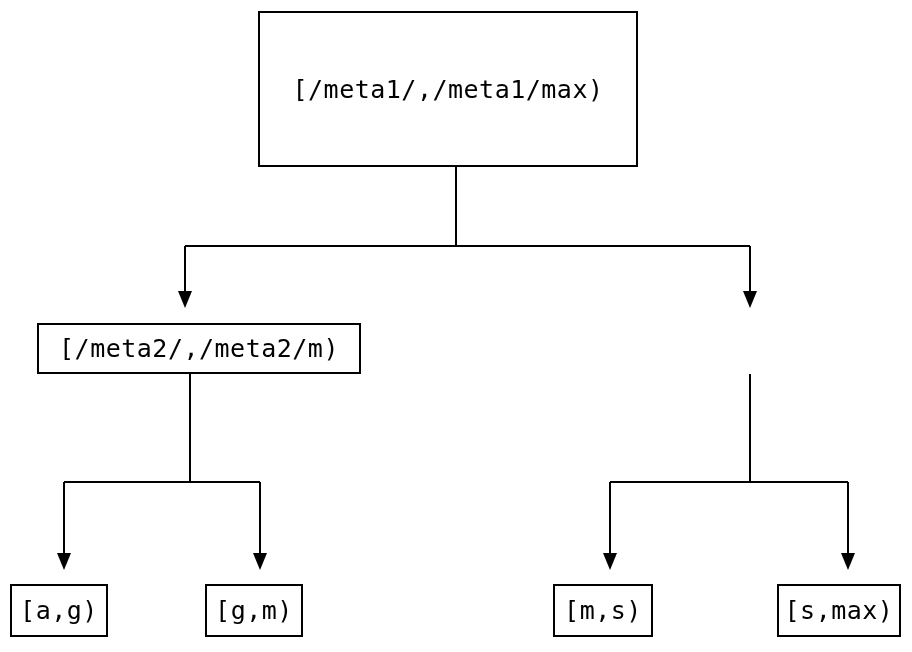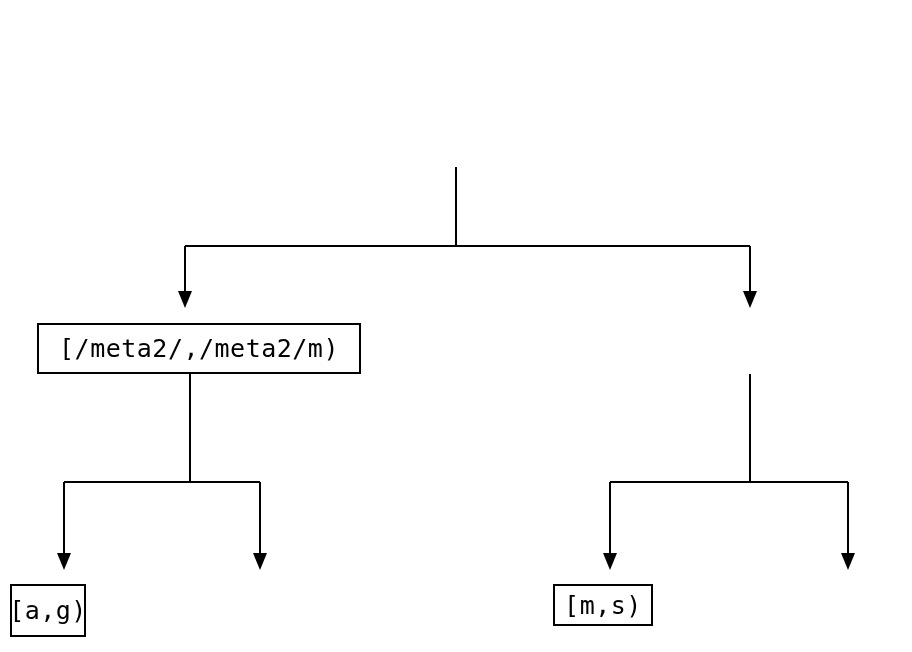--- a/index.html
+++ b/index.html
@@ -67,29 +67,38 @@
         <polygon points="253,553 267,553 260,570" stroke="none"></polygon>
         <line x1="750" y1="374" x2="750" y2="482" stroke-width="2"></line>
         <line x1="610" y1="482" x2="848" y2="482" stroke-width="2"></line>
         <line x1="610" y1="482" x2="610" y2="553" stroke-width="2"></line>
         <line x1="848" y1="482" x2="848" y2="553" stroke-width="2"></line>
         <polygon points="603,553 617,553 610,570" stroke="none"></polygon>
         <polygon points="841,553 855,553 848,570" stroke="none"></polygon>
       </g>
   </svg>
 
+  <div class="node root-node" style="left: 258px; top: 11px; width: 380px; height: 156px;">
+    <span class="node-label">[/meta1/,/meta1/max)</span>
+  </div>
 
   <div class="node mid-node" style="left: 37px; top: 323px; width: 324px; height: 51px;">
     <span class="node-label">[/meta2/,/meta2/m)</span>
   </div>
 
 
-  <div class="node leaf-node" style="left: 10px; top: 584px; width: 76px; height: 53px; text-align: center;">
+  <div class="node leaf-node" style="left: 10px; top: 584px; width: 98px; height: 53px; text-align: center;">
     <span class="node-label">[a,g)</span>
   </div>
 
+  <div class="node leaf-node" style="left: 205px; top: 584px; width: 98px; height: 53px;">
+    <span class="node-label">[g,m)</span>
+  </div>
 
-  <div class="node leaf-node" style="left: 553px; top: 584px; width: 100px; height: 42px;">
+  <div class="node leaf-node" style="left: 553px; top: 584px; width: 100px; height: 53px;">
     <span class="node-label">[m,s)</span>
   </div>
 
+  <div class="node leaf-node" style="left: 777px; top: 584px; width: 124px; height: 53px;">
+    <span class="node-label">[s,max)</span>
+  </div>
 
 </div>
 
 </body></html>

